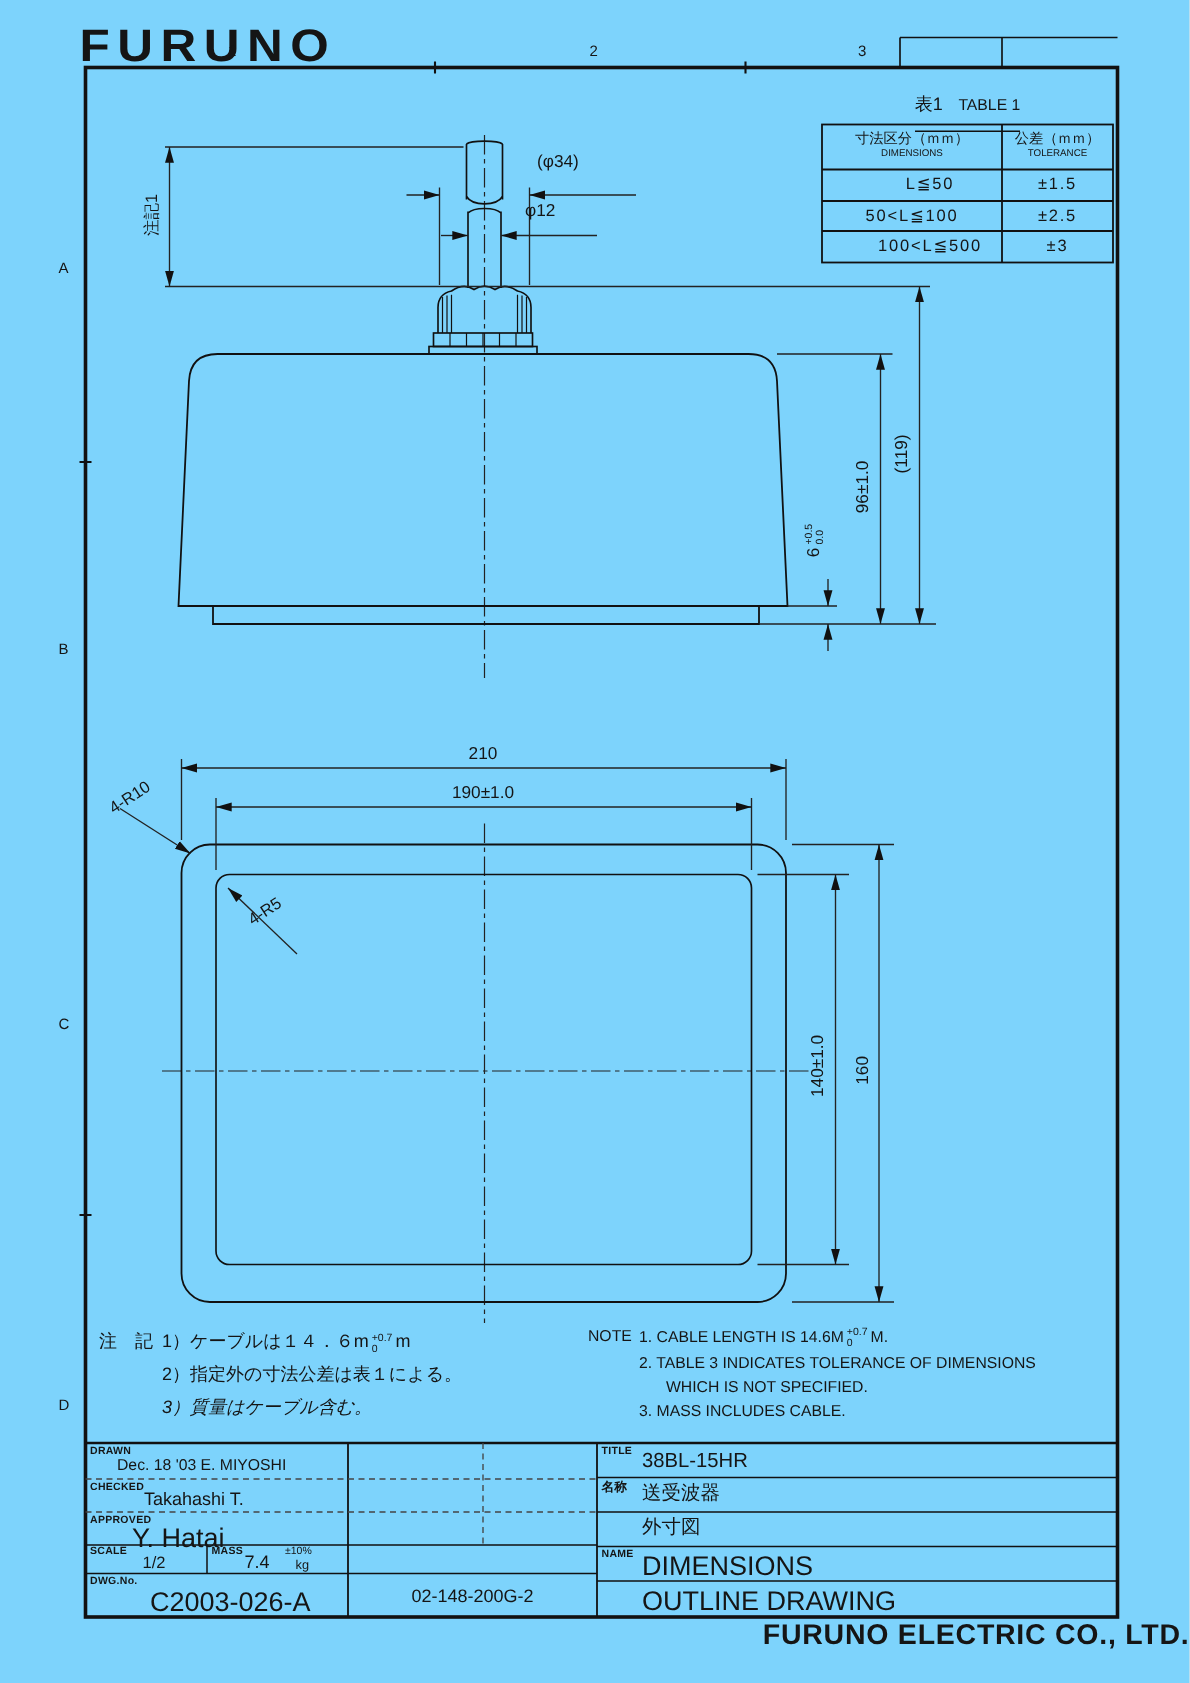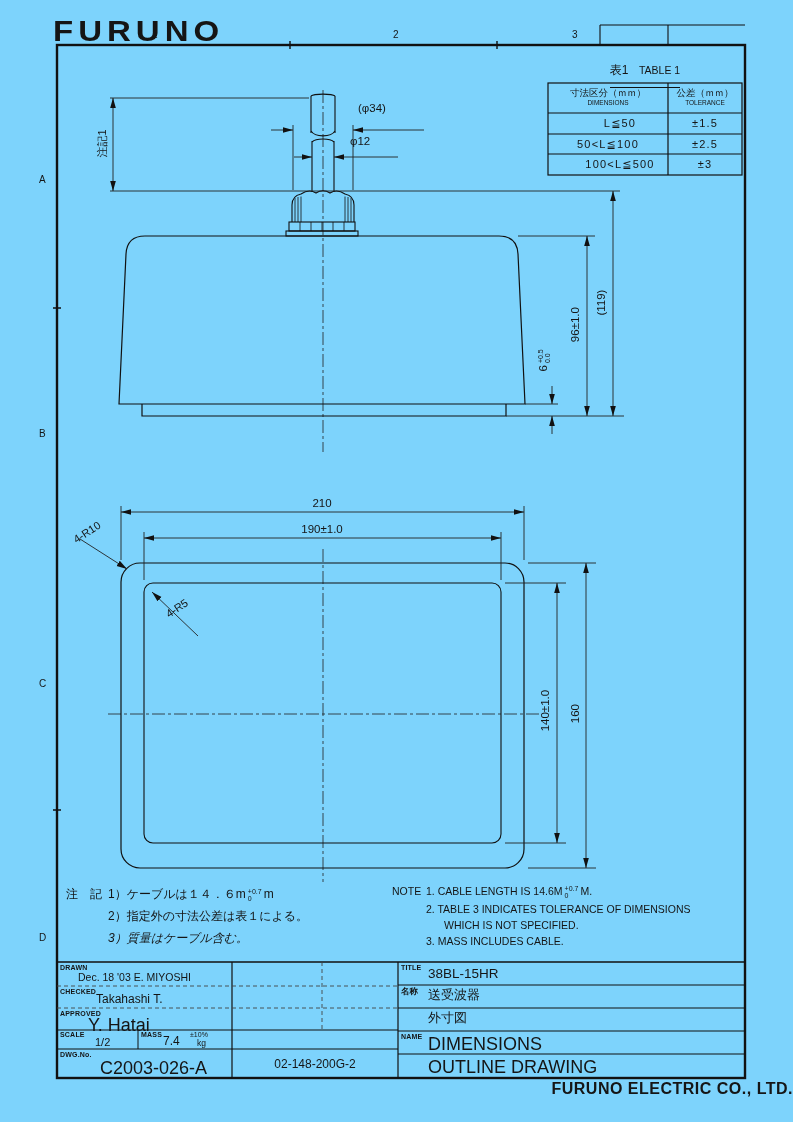--- a/index.html
+++ b/index.html
@@ -11,21 +11,21 @@
   .vert{width:80px;text-align:center;transform:rotate(-90deg);}
   .s6{font-size:6.5px;} .s7{font-size:7px;} .s8{font-size:8.5px;}
   .s9{font-size:9.5px;} .s10{font-size:10px;} .s105{font-size:10.5px;}
   .s11{font-size:11px;} .s115{font-size:11.5px;} .s12{font-size:12px;}
   .s125{font-size:18px;} .s13{font-size:13px;} .s135{font-size:13.5px;}
   .lbl{font-size:7px;font-weight:bold;letter-spacing:.2px;}
   .sp1{letter-spacing:1.2px;}
   .tolstack{display:inline-block;vertical-align:-3px;line-height:1;font-size:7px;text-align:left;margin:0 2px;}
   .tolstack div{line-height:1.05;}
   .logo{font-size:33px;font-weight:900;letter-spacing:5px;transform:scaleY(.92);transform-origin:left top;}
-  .footer{font-weight:800;font-size:16px;letter-spacing:.5px;text-align:right;width:393px;}
+  .footer{font-weight:800;font-size:19px;letter-spacing:.5px;text-align:right;width:393px;}
   .underlined{border-bottom:1.2px solid #111;padding-bottom:10px;}
   .rot33{transform:rotate(-33deg);transform-origin:center;}
 </style>
 </head>
 <body>
 
 <div id="sheet">
 
   <svg width="793" height="1122" viewBox="0 0 793 1122">
     <defs>

